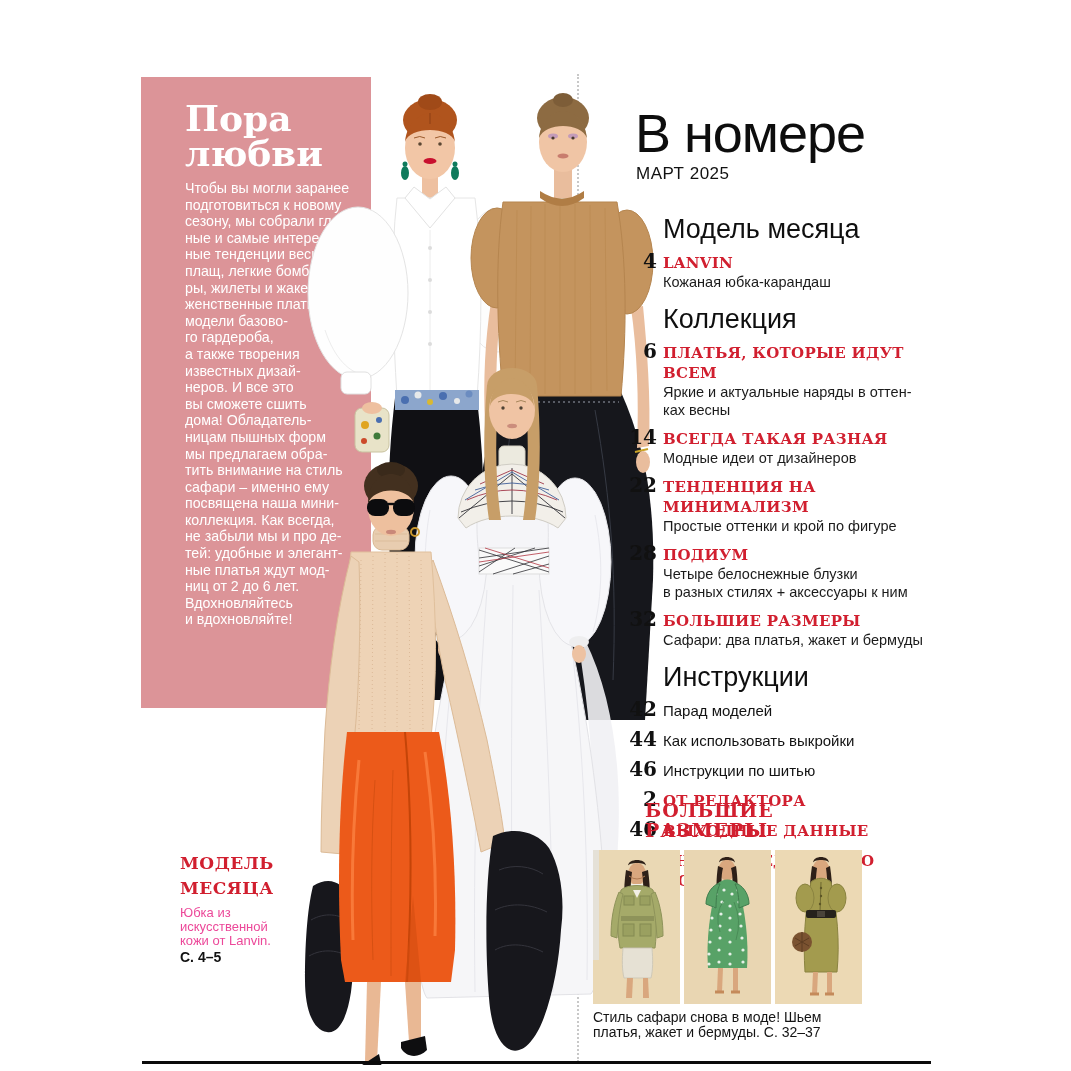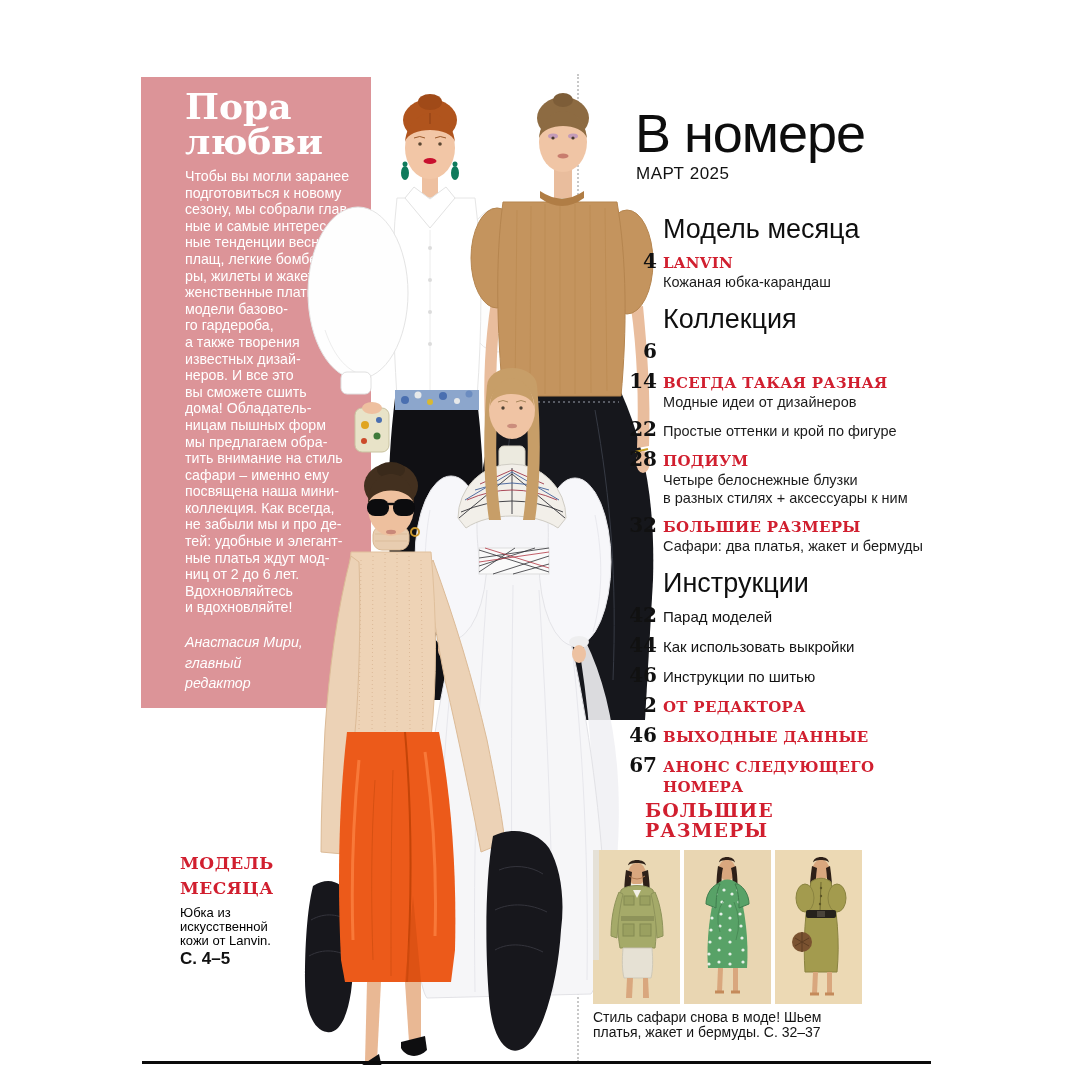--- a/index.html
+++ b/index.html
@@ -8,34 +8,34 @@
   }
   html,body{margin:0;padding:0;background:#fff;}
   .page{position:relative;width:1071px;height:1071px;background:#ffffff;overflow:hidden;
         font-family:"Liberation Sans",sans-serif;-webkit-font-smoothing:antialiased;}
 
   
   .dotted{position:absolute;left:577px;top:74px;height:988px;width:0;border-left:2px dotted #c8c8c8;}
 
   
   .editorial{position:absolute;left:141px;top:77px;width:230px;height:631px;background:var(--pink);
-             color:#fff;padding:12px 10px 0 44px;box-sizing:border-box;}
+             color:#fff;padding:24px 10px 0 44px;box-sizing:border-box;}
   .ed-title{font-family:"DejaVu Serif",serif;font-weight:700;font-size:36px;line-height:35px;white-space:pre-line;}
   .ed-body{margin-top:9px;font-size:14.2px;line-height:16.6px;white-space:pre-line;}
   .ed-sig{margin-top:16px;font-style:italic;font-size:14.2px;line-height:20.5px;white-space:pre-line;}
 
   
   .collage{position:absolute;left:255px;top:80px;width:415px;height:985px;}
 
   
   .mm-caption{position:absolute;left:180px;top:851px;width:140px;text-align:left;}
   .mm-head{color:var(--accent);font-family:"DejaVu Serif",serif;font-weight:700;font-size:17px;
            line-height:25px;letter-spacing:.5px;white-space:pre-line;}
-  .mm-desc{margin-top:5px;font-size:13px;line-height:13.8px;color:#000000;white-space:pre-line;}
-  .mm-ref{margin-top:2px;font-size:17px;font-weight:700;color:#111;}
+  .mm-desc{margin-top:5px;font-size:13px;line-height:13.8px;color:#ec4899;white-space:pre-line;}
+  .mm-ref{margin-top:2px;font-size:14px;font-weight:700;color:#111;}
 
   
   .toc{position:absolute;left:619px;top:70px;width:322px;}
   .toc-title{font-size:54px;line-height:54px;color:#0d0d0d;letter-spacing:-1px;margin-left:16px;margin-top:36px;}
   .toc-issue{font-size:17px;margin:4px 0 0 17px;letter-spacing:.5px;color:#111;}
   .toc-sections{margin-top:31px;}
   .toc-section{margin-top:14px;}
   .toc-section:first-child{margin-top:0;}
   .toc-heading{font-size:27px;line-height:28px;margin:0 0 6px 44px;color:#0f0f0f;}
   .toc-item{display:flex;align-items:baseline;margin-bottom:6px;}
@@ -87,23 +87,20 @@
 тить внимание на стиль
 сафари – именно ему
 посвящена наша мини-
 коллекция. Как всегда,
 не забыли мы и про де-
 тей: удобные и элегант-
 ные платья ждут мод-
 ниц от 2 до 6 лет.
 Вдохновляйтесь
 и вдохновляйте!</div>
-    <div class="ed-sig">Анастасия Мири,
-главный
-редактор</div>
   </div>
 
   <svg class="collage" viewBox="0 0 415 985" xmlns="http://www.w3.org/2000/svg">
 
     <g>
       <ellipse cx="243" cy="200" rx="38" ry="72" fill="#fdfdfd" stroke="#e8e8e8"></ellipse>
       <path d="M140,318 C130,400 133,470 140,560 L150,620 L225,620 L228,470 C230,420 228,370 222,318 Z" fill="#101014"></path>
       <rect x="167" y="88" width="16" height="30" fill="#eec0a0"></rect>
       <path d="M142,118 C135,180 138,250 142,318 L222,318 C227,250 228,180 220,118 Z" fill="#ffffff" stroke="#e6e6e6"></path>
       <ellipse cx="103" cy="213" rx="50" ry="86" fill="#fefefe" stroke="#e4e4e4"></ellipse>
@@ -308,28 +305,30 @@
           <div class="toc-heading">Модель месяца</div>
           <div class="toc-item">
             <span class="toc-page">4</span>
             <span class="toc-entry"><span class="toc-entry-title title-red">LANVIN</span><span class="toc-desc">Кожаная юбка-карандаш</span></span>
           </div>
         </div>
         <div class="toc-section">
           <div class="toc-heading">Коллекция</div>
           <div class="toc-item">
             <span class="toc-page">6</span>
+            <span class="toc-entry"><span class="toc-entry-title title-red">ПЛАТЬЯ, КОТОРЫЕ ИДУТ ВСЕМ</span><span class="toc-desc">Яркие и актуальные наряды в оттен-
+ках весны</span></span>
           </div>
           <div class="toc-item">
             <span class="toc-page">14</span>
             <span class="toc-entry"><span class="toc-entry-title title-red">ВСЕГДА ТАКАЯ РАЗНАЯ</span><span class="toc-desc">Модные идеи от дизайнеров</span></span>
           </div>
           <div class="toc-item">
             <span class="toc-page">22</span>
-            <span class="toc-entry"><span class="toc-desc">Простые оттенки и крой по фигуре</span></span>
+            <span class="toc-entry"><span class="toc-entry-title title-red">ТЕНДЕНЦИЯ НА МИНИМАЛИЗМ</span><span class="toc-desc">Простые оттенки и крой по фигуре</span></span>
           </div>
           <div class="toc-item">
             <span class="toc-page">28</span>
             <span class="toc-entry"><span class="toc-entry-title title-red">ПОДИУМ</span><span class="toc-desc">Четыре белоснежные блузки
 в разных стилях + аксессуары к ним</span></span>
           </div>
           <div class="toc-item">
             <span class="toc-page">32</span>
             <span class="toc-entry"><span class="toc-entry-title title-red">БОЛЬШИЕ РАЗМЕРЫ</span><span class="toc-desc">Сафари: два платья, жакет и бермуды</span></span>
           </div>

